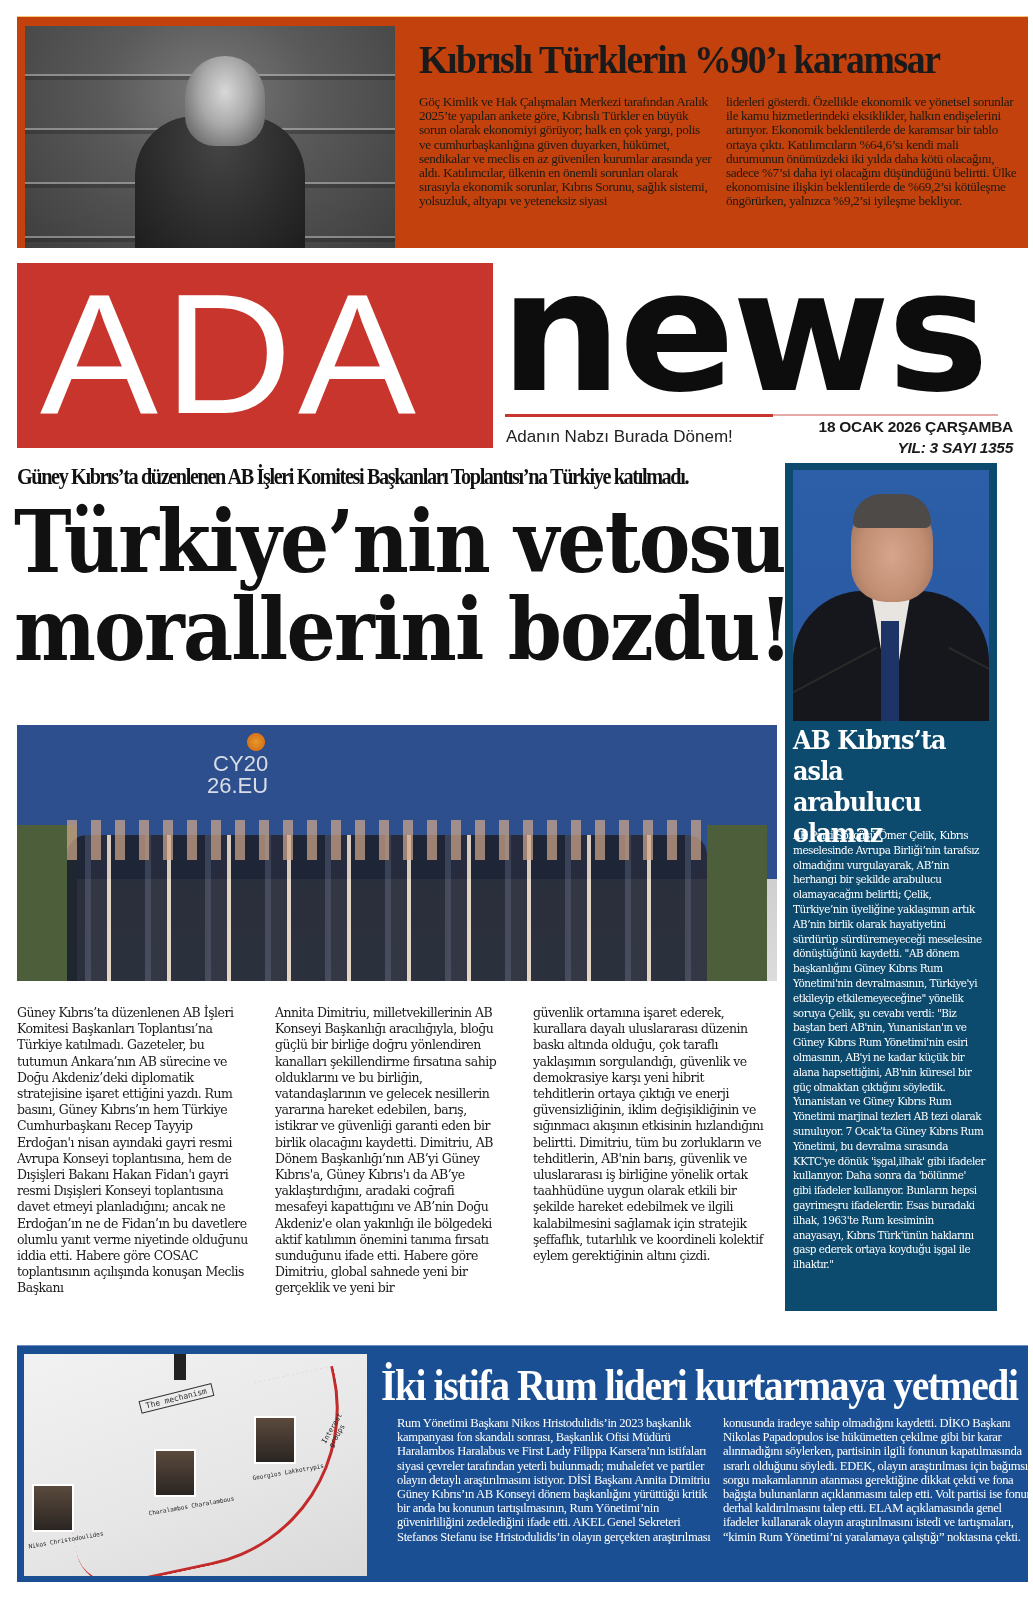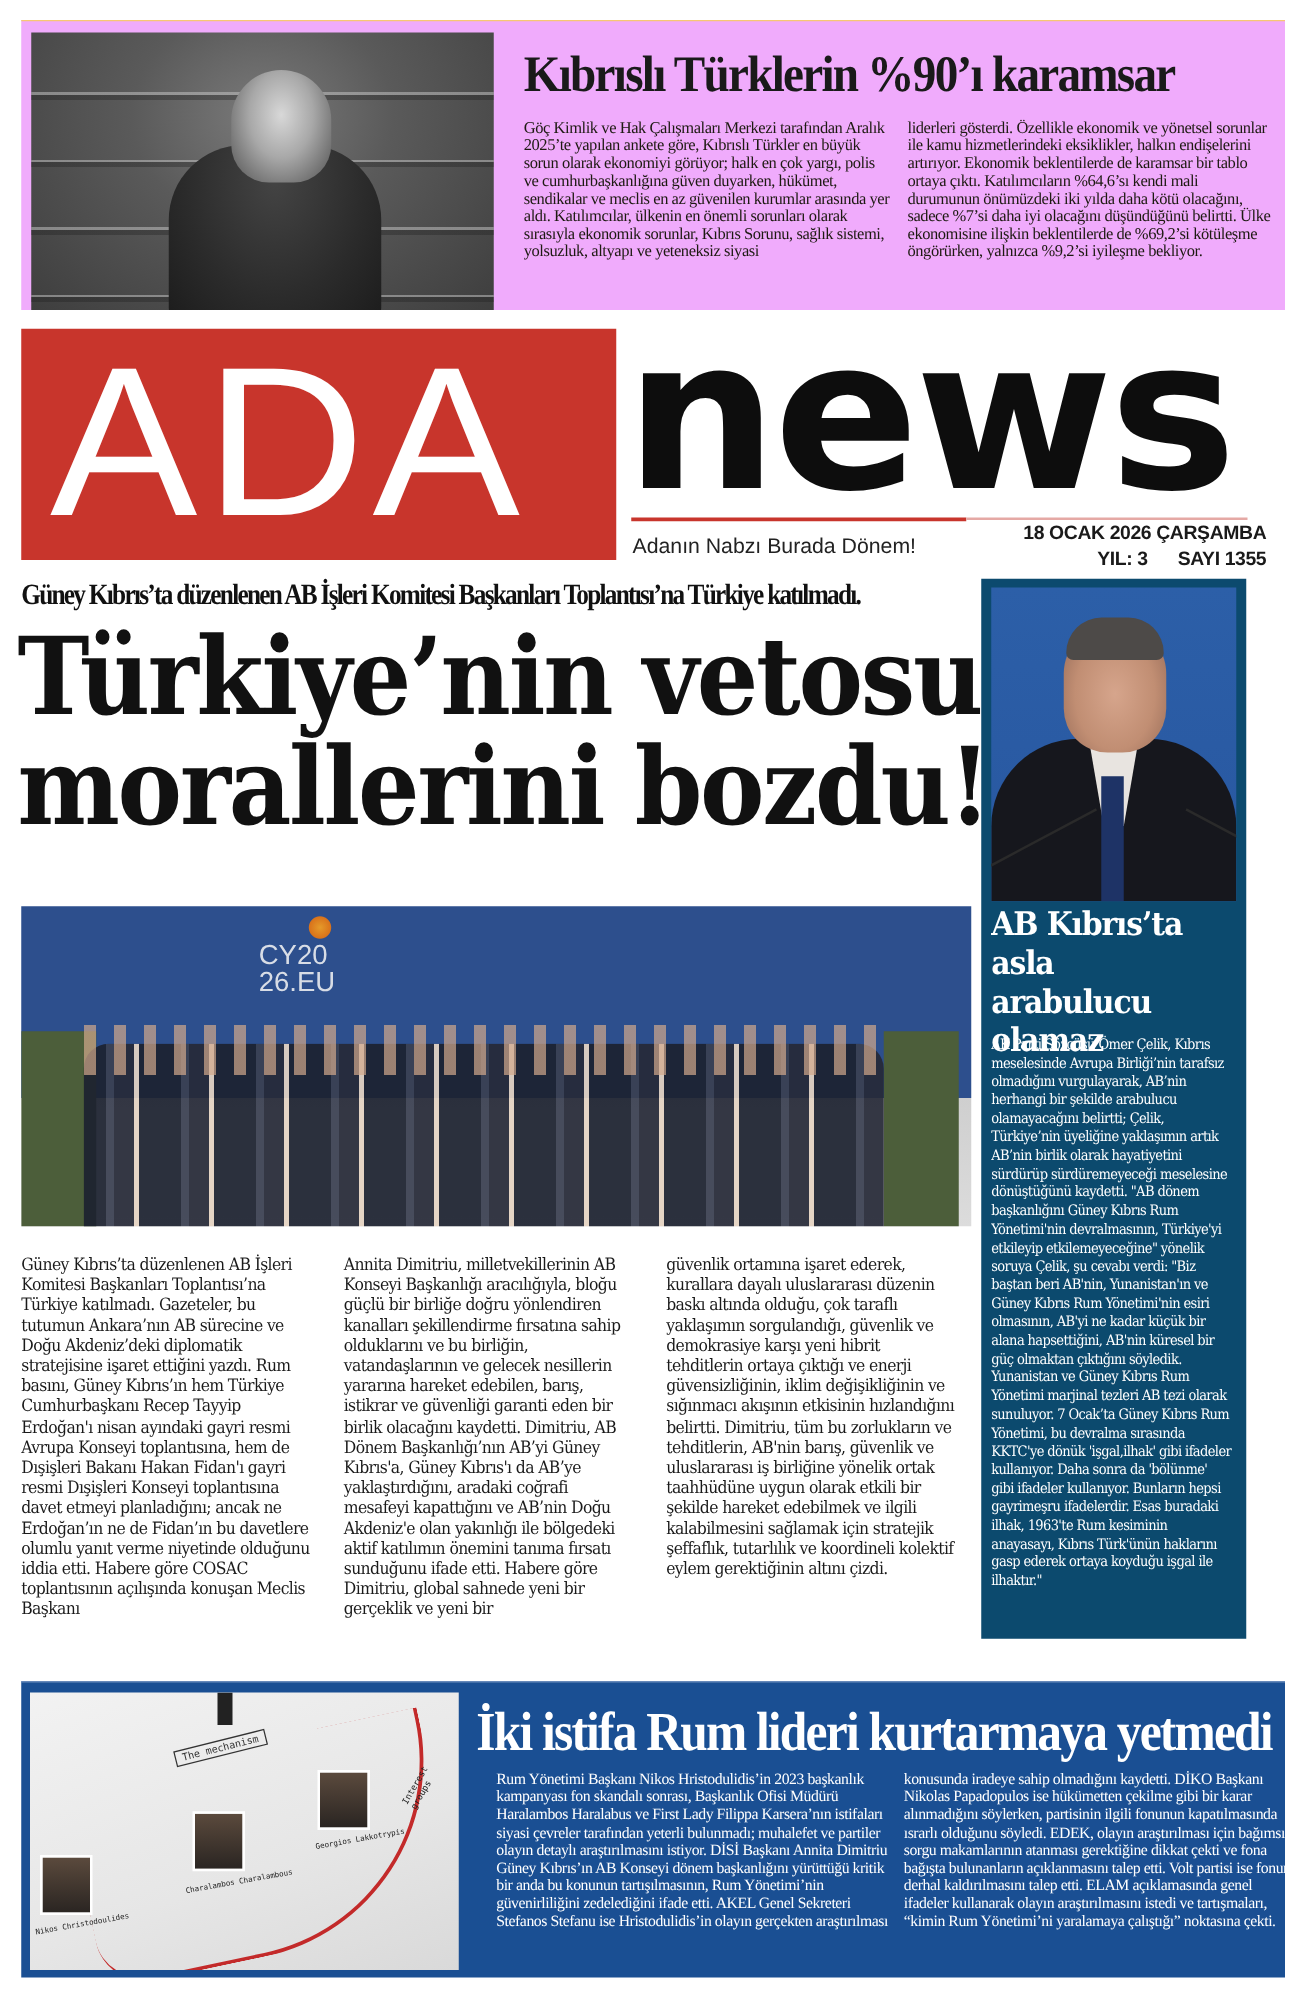--- a/index.html
+++ b/index.html
@@ -2,21 +2,21 @@
 <html><head>
 <meta charset="utf-8">
 <style>
   * { margin: 0; padding: 0; box-sizing: border-box; }
   html, body { width: 1033px; height: 1600px; background: #ffffff; overflow: hidden; }
   body { position: relative; font-family: "DejaVu Serif", serif; color: #1a1a1a; }
 
   
   .teaser {
     position: absolute; left: 17px; top: 16px; width: 1011px; height: 232px;
-    background: #f0abfc; border-top: 1px solid #f7c774;
+    background: #c2410c; border-top: 1px solid #f7c774;
   }
   .teaser-photo {
     position: absolute; left: 8px; top: 9px; width: 370px; height: 222px;
     background:
       repeating-linear-gradient(180deg, transparent 0, transparent 48px, rgba(200,200,200,0.5) 48px, rgba(200,200,200,0.5) 50px, rgba(30,30,30,0.35) 50px, rgba(30,30,30,0.35) 54px),
       radial-gradient(ellipse at 50% 30%, #7a7a7a 0%, #5a5a5a 40%, #3e3e3e 100%);
     overflow: hidden;
   }
   .teaser-photo .figure-body {
     position: absolute; left: 110px; top: 90px; width: 170px; height: 140px;
@@ -66,21 +66,21 @@
   }
   .mast-slogan {
     position: absolute; left: 506px; top: 427px; font-family: "Liberation Sans", sans-serif;
     font-size: 17px; color: #222;
   }
   .mast-date {
     position: absolute; right: 20px; top: 416px; text-align: right;
     font-family: "Liberation Sans", sans-serif; font-weight: bold; font-size: 15.5px;
     color: #1a1a1a; line-height: 21px; letter-spacing: -0.3px;
   }
-  .mast-date .issue span { margin-left: 24px; }
+  .mast-date .issue span { margin-left: 4px; font-style: italic; }
 
   
   .kicker {
     position: absolute; left: 17px; top: 463px; width: 770px;
     font-family: "Liberation Serif", serif; font-weight: bold; font-size: 23.5px;
     letter-spacing: -1.6px; white-space: nowrap; color: #111;
     transform: scaleX(0.86); transform-origin: left center;
   }
   .headline {
     position: absolute; left: 14px; top: 498px; width: 780px;
@@ -90,21 +90,21 @@
   }
   .headline div { white-space: nowrap; }
 
   .main-photo {
     position: absolute; left: 17px; top: 725px; width: 760px; height: 256px;
     background: linear-gradient(180deg, #2d4f8d 0%, #2d4f8d 60%, #cfcfcf 60%, #dcdcdc 100%);
     overflow: hidden;
   }
   .main-photo .banner-logo {
     position: absolute; left: 190px; top: 28px; font-family: "Liberation Sans", sans-serif;
-    color: #d8dde6; font-size: 22px; line-height: 22px;
+    color: #d8dde6; font-size: 22px; line-height: 22px; text-align: right;
   }
   .main-photo .banner-logo .sun {
     position: absolute; left: 38px; top: -22px; width: 22px; height: 22px;
     background: radial-gradient(circle, #e59a2a 0%, #d9731b 55%, transparent 60%);
   }
   .main-photo .banner-text {
     position: absolute; left: 290px; top: 32px; font-family: "Liberation Sans", sans-serif;
     color: #dfe4ee; font-size: 22px; line-height: 28px; letter-spacing: -0.3px;
   }
   .main-photo .crowd {

